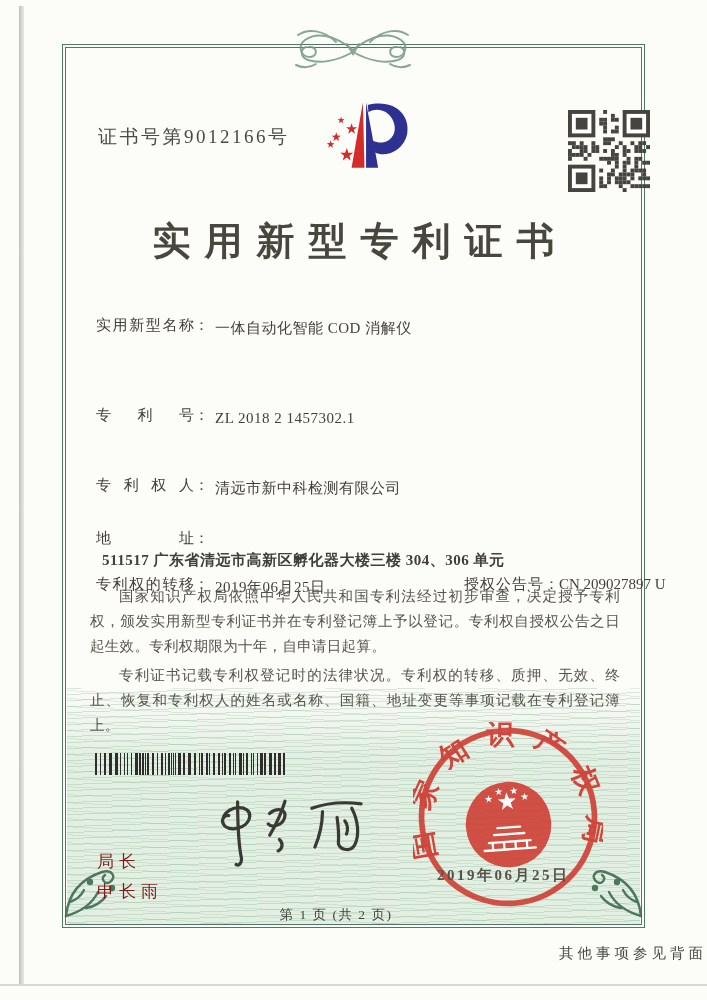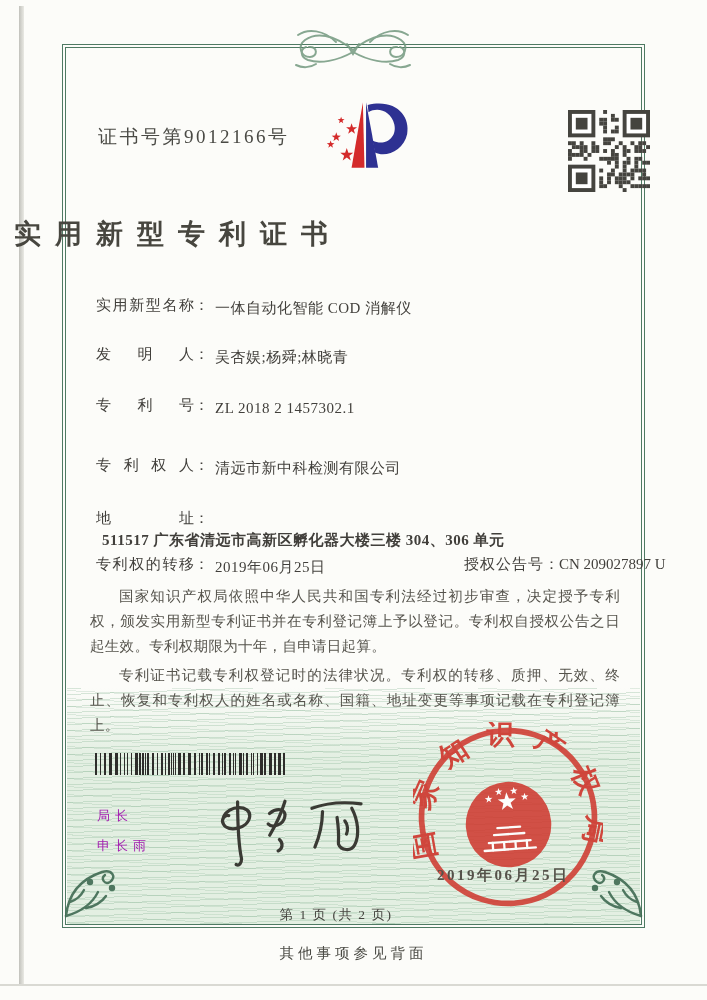--- a/index.html
+++ b/index.html
@@ -12,41 +12,41 @@
   
   .frame{left:62px;top:44px;width:583px;height:884px;box-sizing:border-box;
          border:4px double #4e7a63;z-index:1;}
   
   .band{left:67px;top:688px;width:573px;height:236px;z-index:0;
         background:
           repeating-linear-gradient(178deg, rgba(128,176,142,.30) 0 1px, rgba(0,0,0,0) 1px 6px),
           repeating-linear-gradient(183deg, rgba(128,176,142,.22) 0 1px, rgba(0,0,0,0) 1px 8px),
           linear-gradient(180deg, rgba(233,243,232,0) 0, #e3efe2 70px);}
   .cert-no{left:98px;top:100px;font-size:19px;letter-spacing:2.5px;color:#4a4a45;z-index:3;margin-top:24px;}
-  .title{left:0;top:216px;width:707px;text-align:left;font-size:27px;font-weight:600;
+  .title{left:0;top:216px;width:707px;text-align:center;font-size:38px;font-weight:600;
          letter-spacing:14px;padding-left:14px;box-sizing:border-box;color:#47463f;z-index:3;font-family:Liberation Serif, serif;}
   .logo{left:296px;top:92px;z-index:3;}
   .qr{left:568px;top:110px;z-index:3;}
-  .row{position:absolute;left:96px;width:520px;font-size:15px;color:#413f3b;z-index:3;}
+  .row{position:absolute;left:96px;width:520px;font-size:15px;color:#413f3b;z-index:3;margin-top:20px;}
   .row .lbl{display:inline-block;width:98px;text-align:justify;text-align-last:justify;vertical-align:top;}
   .row .col{vertical-align:top;}
   .row .val{display:inline-block;margin-left:6px;vertical-align:top;letter-spacing:.5px;line-height:25px;}
   .row .val.wrap{width:420px;font-weight:bold;}
   .grant2{position:absolute;left:368px;top:0;white-space:nowrap;}
   .grant2 .lbl2{letter-spacing:1px;}
   .paras{left:90px;top:584px;width:530px;z-index:3;}
   .paras p{margin:0 0 3px 0;font-size:14.5px;line-height:1.74;text-indent:2em;
            text-align:justify;color:#55534c;letter-spacing:.3px;}
   .barcode{left:95px;top:753px;z-index:3;}
-  .director{left:97px;top:801px;font-size:13px;letter-spacing:5px;color:#a21caf;z-index:3;line-height:30px;}
+  .director{left:97px;top:847px;font-size:17px;letter-spacing:5px;color:#7f1d1d;z-index:3;line-height:30px;}
   .sig{left:203px;top:780px;z-index:3;}
   .seal{left:413px;top:722px;z-index:3;opacity:.93;}
   .seal-date{left:437px;top:866px;font-size:15px;letter-spacing:2.5px;color:#55524a;z-index:4;font-weight:600;}
   .page-info{left:0;top:906px;width:672px;text-align:center;font-size:13.5px;letter-spacing:1.5px;color:#45443f;z-index:3;}
-  .footer-note{left:0;top:944px;width:707px;text-align:center;font-size:14.5px;letter-spacing:4px;color:#4a4a44;z-index:3;}
+  .footer-note{left:0;top:944px;width:707px;text-align:right;font-size:14.5px;letter-spacing:4px;color:#4a4a44;z-index:3;}
   .orn-top{left:258px;top:24px;z-index:2;}
   .orn-bl{left:60px;top:858px;z-index:2;}
   .orn-br{left:583px;top:858px;z-index:2;transform:scaleX(-1);}
 </style>
 </head>
 <body>
 
 <div class="stage">
   <div class="abs edge-left"></div>
   <div class="abs edge-bottom"></div>
@@ -231,24 +231,21 @@
       <rect x="0" y="56" width="28" height="28" fill="#45443f"></rect>
       <rect x="4" y="60" width="20" height="20" fill="#fff"></rect>
       <rect x="8" y="64" width="12" height="12" fill="#45443f"></rect>
     </svg>
 
   <div class="abs title">实用新型专利证书</div>
 
   <div class="row" style="top:296px">
     <span class="lbl">实用新型名称</span><span class="col">：</span><span class="val">一体自动化智能 COD 消解仪</span>
   </div>
-  <div class="row" style="top:345px">
-    <span class="lbl">发明人</span><span class="col">：</span><span class="val">吴杏娱;杨舜;林晓青</span>
-  </div>
-  <div class="row" style="top:396px">
+  <div class="row" style="top:386px">
     <span class="lbl">专利号</span><span class="col">：</span><span class="val">ZL 2018 2 1457302.1</span>
   </div>
   <div class="row" style="top:456px">
     <span class="lbl">专利权人</span><span class="col">：</span><span class="val">清远市新中科检测有限公司</span>
   </div>
   <div class="row" style="top:509px">
     <span class="lbl">地址</span><span class="col">：</span><span class="val wrap">511517 广东省清远市高新区孵化器大楼三楼 304、306 单元</span>
   </div>
   <div class="row" style="top:555px">
     <span class="lbl">专利权的转移</span><span class="col">：</span><span class="val">2019年06月25日</span>

